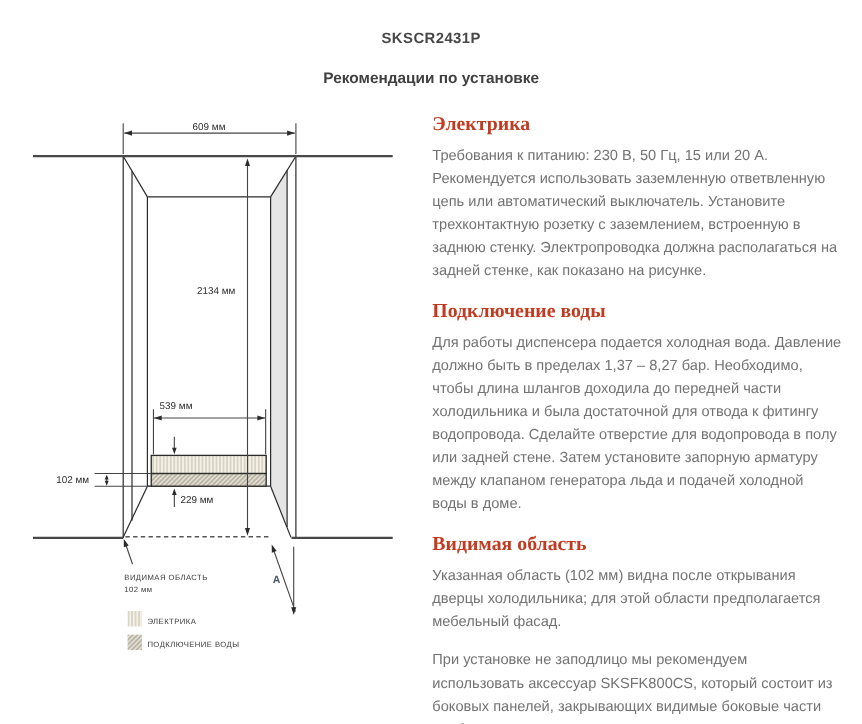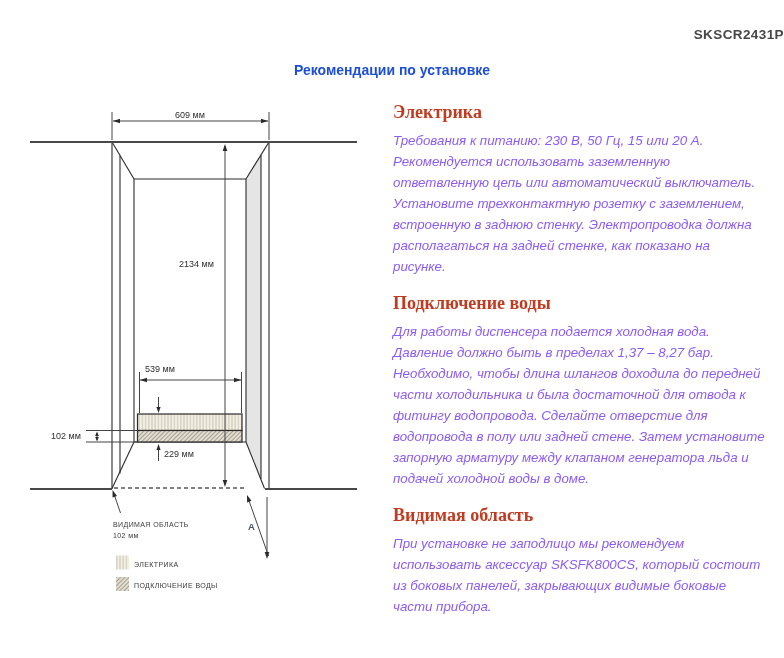--- a/index.html
+++ b/index.html
@@ -1,36 +1,36 @@
 <!DOCTYPE html>
 <html><head>
 <meta charset="utf-8">
 <style>
   html,body{margin:0;padding:0;}
   body{
     width:784px;height:658px;position:relative;background:#ffffff;
     font-family:"Liberation Sans",sans-serif;overflow:hidden;
   }
   .doc-title{
-    position:absolute;left:0;top:27px;width:784px;text-align:right;
+    position:absolute;left:0;top:27px;width:784px;text-align:center;
     font-size:13.5px;font-weight:bold;color:#474747;letter-spacing:.4px;
   }
   .doc-subtitle{
     position:absolute;left:0;top:62px;width:784px;text-align:center;
-    font-size:14px;font-weight:bold;color:#1d4ed8;
+    font-size:14px;font-weight:bold;color:#404040;
   }
   .diagram-wrap{position:absolute;left:0;top:0;width:390px;height:588px;}
   .content{position:absolute;left:393px;top:101px;width:372px;}
   .section-heading{
     font-family:"Liberation Serif",serif;font-size:18px;font-weight:bold;
     color:#c23b20;margin:0 0 7px 0;line-height:22px;
   }
   .section-heading.gap{margin-top:15px;}
   .body-text{
-    font-size:13.3px;line-height:21px;color:#8b5cf6;margin:0 0 14px 0;font-style:italic;
+    font-size:13.3px;line-height:21px;color:#737373;margin:0 0 14px 0;
   }
   svg text{font-family:"Liberation Sans",sans-serif;}
   .dim-label{font-size:9px;fill:#2f2f2f;}
   .tiny-label{font-size:7px;fill:#3a3a3a;letter-spacing:.4px;}
   .view-label{font-size:9.5px;fill:#44536b;font-weight:bold;}
 </style>
 </head>
 <body>
 
 <div class="doc-title">SKSCR2431P</div>
@@ -129,15 +129,16 @@
 </div>
 
 <div class="content">
   <h2 class="section-heading">Электрика</h2>
   <p class="body-text">Требования к питанию: 230 В, 50 Гц, 15 или 20 А. Рекомендуется использовать заземленную ответвленную цепь или автоматический выключатель. Установите трехконтактную розетку с заземлением, встроенную в заднюю стенку. Электропроводка должна располагаться на задней стенке, как показано на рисунке.</p>
 
   <h2 class="section-heading gap">Подключение воды</h2>
   <p class="body-text">Для работы диспенсера подается холодная вода. Давление должно быть в пределах 1,37 – 8,27 бар. Необходимо, чтобы длина шлангов доходила до передней части холодильника и была достаточной для отвода к фитингу водопровода. Сделайте отверстие для водопровода в полу или задней стене. Затем установите запорную арматуру между клапаном генератора льда и подачей холодной воды в доме.</p>
 
   <h2 class="section-heading gap">Видимая область</h2>
+  <p class="body-text">Указанная область (102 мм) видна после открывания дверцы холодильника; для этой области предполагается мебельный фасад.</p>
   <p class="body-text">При установке не заподлицо мы рекомендуем использовать аксессуар SKSFK800CS, который состоит из боковых панелей, закрывающих видимые боковые части прибора.</p>
 
 </div>
 
 </body></html>

